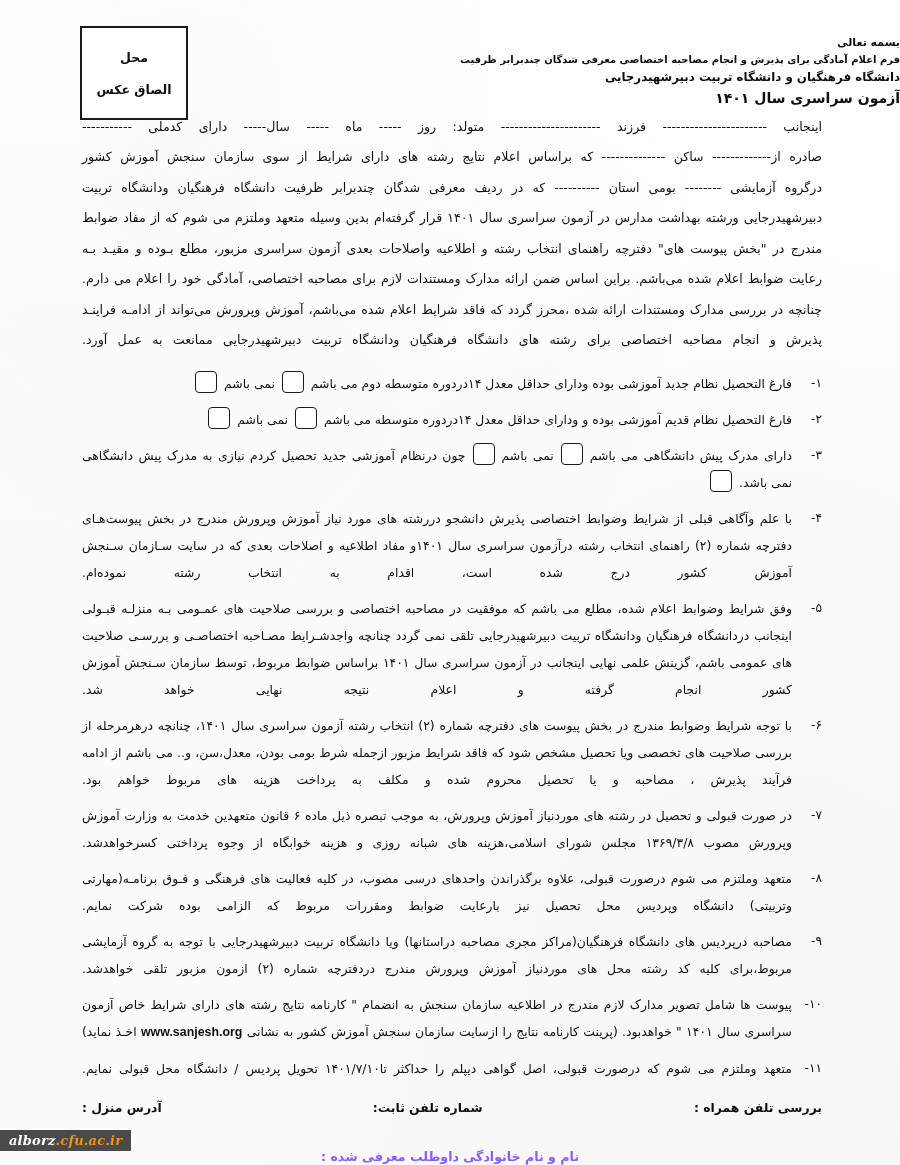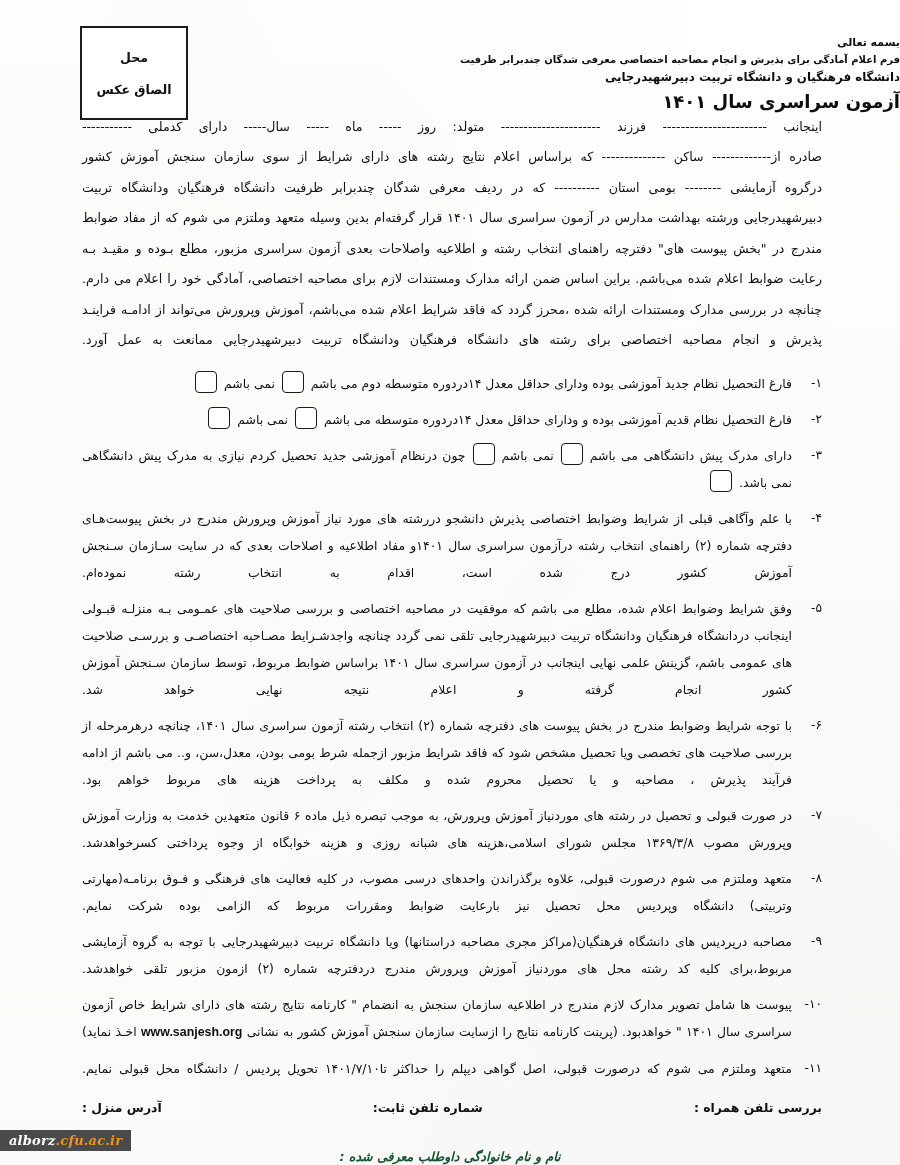--- a/index.html
+++ b/index.html
@@ -71,21 +71,21 @@
     text-align: right;
   }
   .title-block .t-line {
     font-weight: bold;
     color: #0d0d0d;
     line-height: 1.62;
   }
   .t-basmala { font-size: 11px; }
   .t-main    { font-size: 10px; }
   .t-uni     { font-size: 11.8px; padding-left: 14px; }
-  .t-exam    { font-size: 18px; }
+  .t-exam    { font-size: 14px; }
 
   
   .intro {
     margin: 0 78px 0 82px;
     text-align: justify;
     text-align-last: justify;
     font-size: 12.6px;
     line-height: 2.42;
     color: #0e0e0e;
   }
@@ -142,22 +142,21 @@
     font-weight: bold;
     color: #0e0e0e;
   }
   .footer-fields > span { white-space: nowrap; }
 
   .sign-block {
     margin-top: 34px;
     text-align: center;
     font-size: 12.6px;
     font-weight: bold;
-    color: #14532d;
-    font-style: italic;
+    color: #8b5cf6;
   }
   .sign-block .sb-line { margin-bottom: 26px; }
 
   
   .watermark {
     position: absolute;
     left: 0;
     bottom: 14px;
     background: #4a4a4a;
     padding: 3px 9px 3px 9px;

